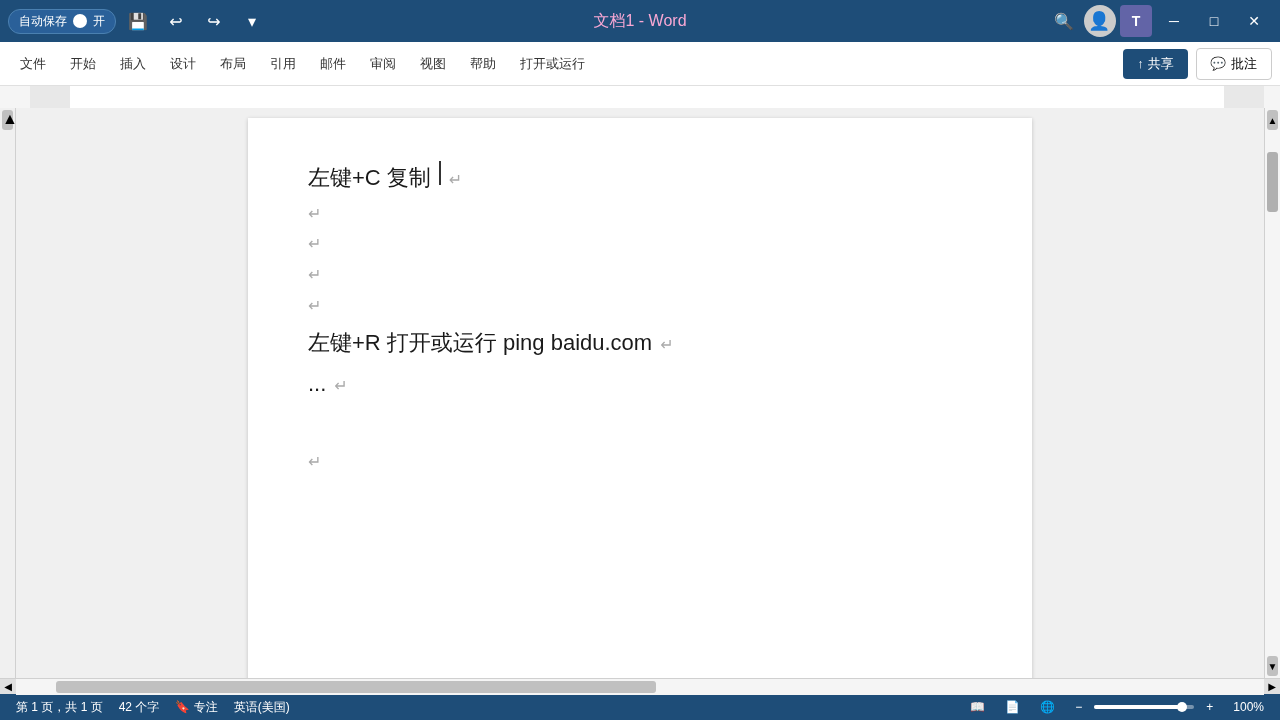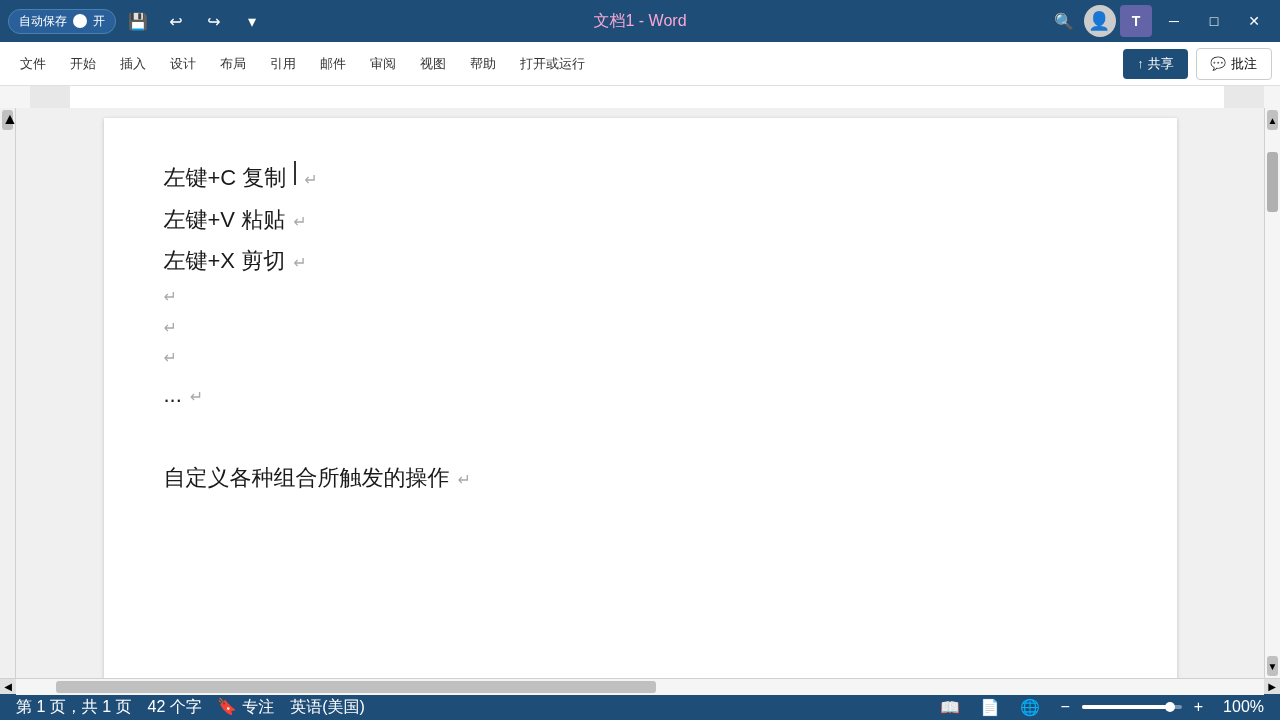--- a/index.html
+++ b/index.html
@@ -177,21 +177,21 @@
     .doc-content {
       flex: 1;
       background: #f0f0f0;
       overflow: hidden;
       display: flex;
       justify-content: center;
       padding-top: 10px;
     }
     .page {
       background: white;
-      width: 1073px;
+      width: 784px;
       min-height: 580px;
       box-shadow: 0 1px 4px rgba(0,0,0,0.2);
       padding: 40px 60px;
       position: relative;
     }
     .doc-line {
       font-size: 22px;
       line-height: 1.8;
       color: #1a1a1a;
       display: flex;
@@ -237,21 +237,21 @@
     .status-bar {
       height: 26px;
       background: #1e4d78;
       display: flex;
       align-items: center;
       padding: 0 8px;
       flex-shrink: 0;
     }
     .status-item {
       color: white;
-      font-size: 16px;
+      font-size: 12px;
       padding: 0 8px;
       cursor: pointer;
     }
     .status-right {
       margin-left: auto;
       display: flex;
       align-items: center;
       gap: 4px;
     }
     .zoom-bar {
@@ -383,52 +383,50 @@
   <div class="doc-content">
     <div class="page">
 
       <div class="doc-line cursor-line">
         <span>左键+C  复制</span>
           <span class="text-cursor"></span>
         <span class="return-mark">↵</span>
       </div>
 
       <div class="doc-line">
-        <span>左键+V  粘贴 </span>
-        <span class="return-mark">↵</span>
-      </div>
-
-      <div class="doc-line">
-        <span>左键+X  剪切</span>
-        <span class="return-mark">↵</span>
-      </div>
-
-      <div class="doc-line">
-        <span class="return-mark">↵</span>
-      </div>
-
-      <div class="doc-line">
-        <span class="return-mark">↵</span>
-      </div>
-
-      <div class="doc-line">
+        <span class="return-mark">↵</span>
+      </div>
+
+      <div class="doc-line">
+        <span class="return-mark">↵</span>
+      </div>
+
+      <div class="doc-line">
+        <span class="return-mark">↵</span>
+      </div>
+
+      <div class="doc-line">
+        <span class="return-mark">↵</span>
+      </div>
+
+      <div class="doc-line">
+        <span>左键+R  打开或运行      ping baidu.com</span>
         <span class="return-mark">↵</span>
       </div>
 
       <div class="doc-line">
         <span>...</span>
         <span class="return-mark">↵</span>
       </div>
 
       <div class="doc-line" style="height:1.8em;">
         <span>&nbsp;</span>
       </div>
 
       <div class="doc-line">
-        <span>自定义各种组合所触发的操作</span>
         <span class="return-mark">↵</span>
       </div>
 
     </div>
   </div>
   <div class="scrollbar-right">
     <div style="height:20px; background:#c0c0c0; border-radius:3px; margin:2px; display:flex; align-items:center; justify-content:center; font-size:10px; cursor:pointer;">▲</div>
     <div class="scrollbar-track">
       <div class="scrollbar-thumb"></div>
     </div>

